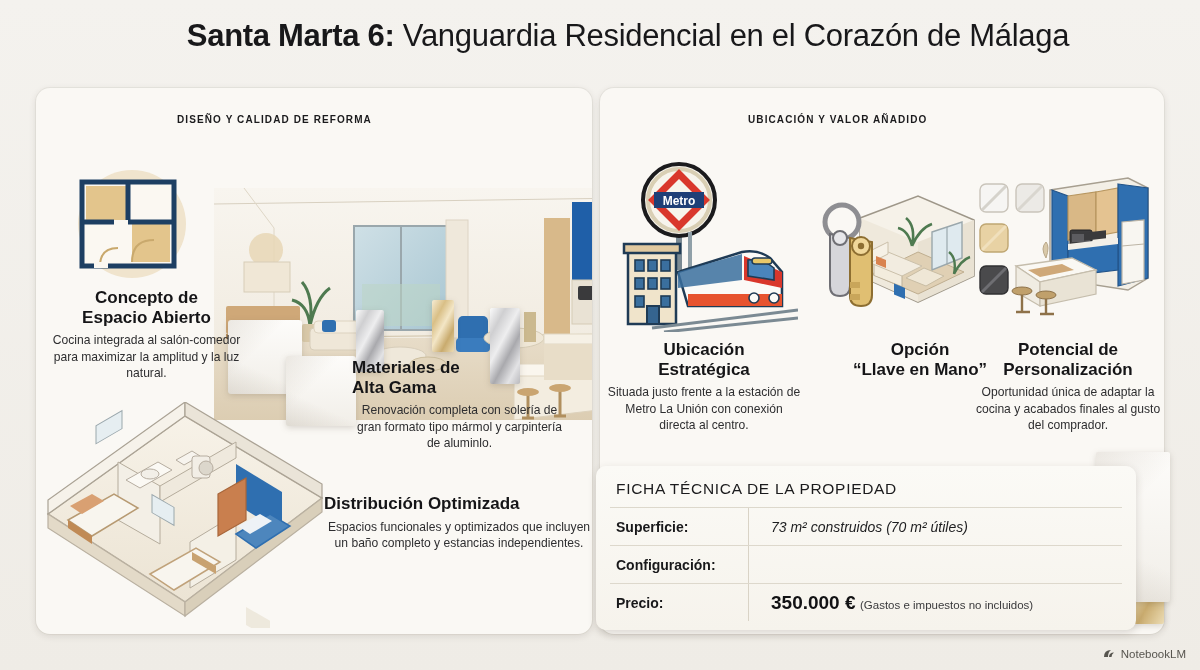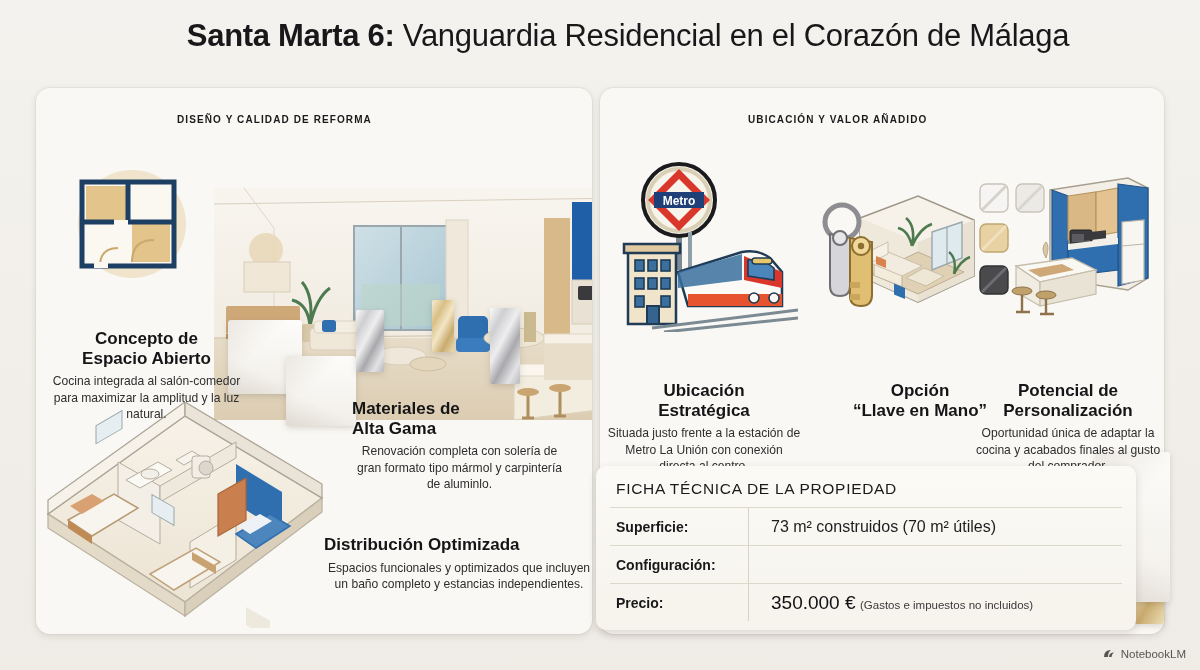--- a/index.html
+++ b/index.html
@@ -44,21 +44,21 @@
     font-size: 10px; font-weight: 700; letter-spacing: 1.1px;
     color: #1b1b1d; white-space: nowrap;
   }
   #head-left  { left: 177px; top: 114px; }
   #head-right { left: 748px; top: 114px; }
 
   
   .feat { position: absolute; z-index: 7; }
   .feat h3 {
     font-size: 17px; font-weight: 700; color: #151517;
-    line-height: 1.16; margin-bottom: 5px; margin-top: 41px;
+    line-height: 1.16; margin-bottom: 5px;
   }
   .feat p {
     font-size: 12.1px; color: #2e2e30; line-height: 1.33; text-align: center;
   }
   .center { text-align: center; }
   .left   { text-align: left; }
 
   #feat-espacio  { left: 44px;  top: 288px; width: 205px; }
   #feat-mater    { left: 352px; top: 358px; width: 215px; }
   #feat-distrib  { left: 324px; top: 494px; width: 270px; }
@@ -83,22 +83,22 @@
   .f-row {
     display: flex; align-items: center;
     height: 38px; border-top: 1px solid #ddd8cc;
     margin: 0 14px; padding-left: 6px;
   }
   .f-label {
     width: 132px; font-size: 14px; font-weight: 700; color: #18181a;
     flex: none;
   }
   .f-sep { width: 1px; align-self: stretch; background: #d9d3c6; margin-right: 22px; }
-  .f-value { font-size: 16px; color: #1d1d1f; }
-  .f-price { font-size: 19px; font-weight: 400; color: #121214; }
+  .f-value { font-size: 14px; color: #1d1d1f; font-style: italic; }
+  .f-price { font-size: 19px; font-weight: 700; color: #121214; }
   .f-note  { font-size: 11.5px; color: #3a3a3c; }
 
   
   #watermark {
     position: absolute; right: 14px; bottom: 9px;
     font-size: 11.5px; color: #57554f;
     display: flex; align-items: center; gap: 5px;
     z-index: 20;
   }
 

